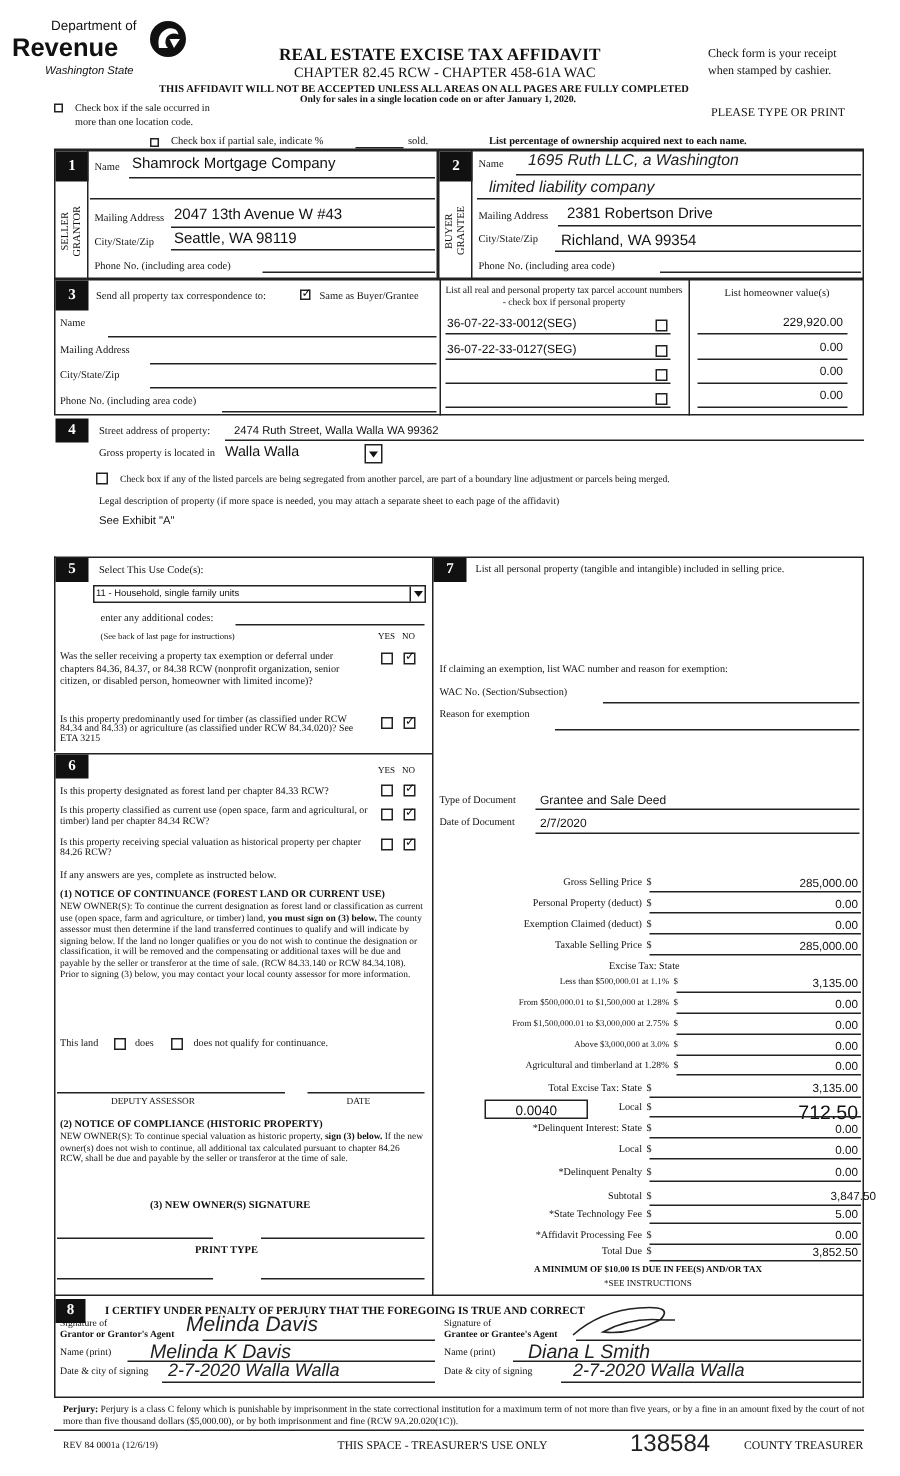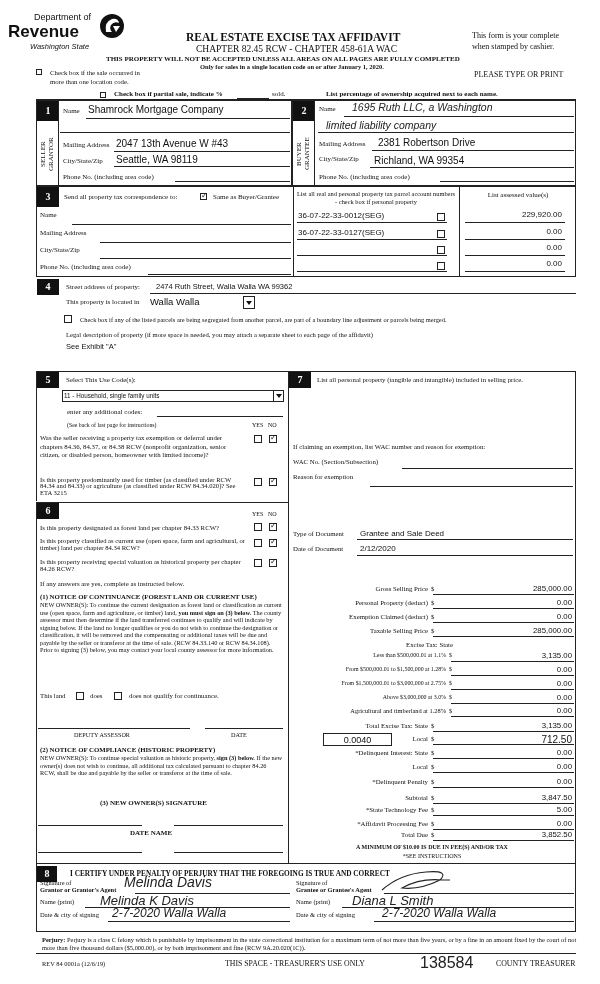--- a/index.html
+++ b/index.html
@@ -28,31 +28,31 @@
   <div class="lbl sans" style="left:22px;top:30px;font-size:7.5px;font-style:italic">Washington State</div>
   <svg class="abs" style="left:90px;top:0" width="28" height="28" viewBox="0 0 28 28">
     <circle cx="14" cy="14" r="12" fill="#111"></circle>
     <path d="M8 20 Q6 10 14 7 Q20 6 21 11 Q16 9 13 13 Q11 17 14 20 Z" fill="#fff"></path>
     <path d="M15 14 L22 14 L18 20 Z" fill="#fff"></path>
   </svg>
 </div>
 
 <div class="lbl" style="left:186px;top:31px;font-size:11.5px;font-weight:bold">REAL ESTATE EXCISE TAX AFFIDAVIT</div>
 <div class="lbl" style="left:196px;top:44px;font-size:9.5px">CHAPTER 82.45 RCW - CHAPTER 458-61A WAC</div>
-<div class="lbl" style="left:106px;top:55px;font-size:7px;font-weight:bold">THIS PROPERTY WILL NOT BE ACCEPTED UNLESS ALL AREAS ON ALL PAGES ARE FULLY COMPLETED</div>
+<div class="lbl" style="left:106px;top:55px;font-size:7px;font-weight:bold">THIS AFFIDAVIT WILL NOT BE ACCEPTED UNLESS ALL AREAS ON ALL PAGES ARE FULLY COMPLETED</div>
 <div class="lbl" style="left:200px;top:63px;font-size:6.5px;font-weight:bold">Only for sales in a single location code on or after January 1, 2020.</div>
-<div class="lbl" style="left:472px;top:31px;font-size:8px">This form is your complete</div>
+<div class="lbl" style="left:472px;top:31px;font-size:8px">Check form is your receipt</div>
 <div class="lbl" style="left:472px;top:42px;font-size:8px">when stamped by cashier.</div>
 <div class="lbl" style="left:474px;top:70px;font-size:8px">PLEASE TYPE OR PRINT</div>
 
 <div class="cb" style="left:36px;top:69px;width:6px;height:6px"></div>
 <div class="lbl" style="left:50px;top:68px;width:100px;white-space:normal;font-size:6.8px;line-height:9px">Check box if the sale occurred in more than one location code.</div>
 
 <div class="cb" style="left:100px;top:92px;width:6px;height:6px"></div>
-<div class="lbl" style="left:114px;top:90px;font-size:7px;font-weight:bold">Check box if partial sale, indicate %</div>
+<div class="lbl" style="left:114px;top:90px;font-size:7px;font-weight:normal">Check box if partial sale, indicate %</div>
 <div class="line" style="left:237px;top:98px;width:32px"></div>
 <div class="lbl" style="left:272px;top:90px;font-size:7px;font-weight:normal">sold.</div>
 <div class="lbl" style="left:326px;top:90px;font-size:7px;font-weight:bold">List percentage of ownership acquired next to each name.</div>
 <div class="line" style="left:36px;top:99px;width:540px"></div>
 
 <div class="bx" style="left:36px;top:100px;width:256px;height:86px"></div>
 <div class="num" style="left:37px;top:101px;height:20px;line-height:20px">1</div>
 <div class="vtxt" style="left:39px;top:125px;width:18px;height:58px;font-size:7px">SELLER GRANTOR</div>
 <div class="abs" style="left:58px;top:100px;width:1px;height:86px;background:#222"></div>
 <div class="lbl" style="left:63px;top:107px">Name</div>
@@ -96,21 +96,21 @@
 <div class="lbl" style="left:40px;top:211px">Name</div>
 <div class="line" style="left:72px;top:224px;width:219px"></div>
 <div class="lbl" style="left:40px;top:229px">Mailing Address</div>
 <div class="line" style="left:100px;top:242px;width:191px"></div>
 <div class="lbl" style="left:40px;top:246px">City/State/Zip</div>
 <div class="line" style="left:100px;top:258px;width:191px"></div>
 <div class="lbl" style="left:40px;top:263px">Phone No. (including area code)</div>
 <div class="line" style="left:148px;top:274px;width:143px"></div>
 
 <div class="lbl sm" style="left:296px;top:190px;width:160px;white-space:normal;text-align:center">List all real and personal property tax parcel account numbers - check box if personal property</div>
-<div class="lbl" style="left:462px;top:191px;width:112px;text-align:center;font-size:7px">List assessed value(s)</div>
+<div class="lbl" style="left:462px;top:191px;width:112px;text-align:center;font-size:7px">List homeowner value(s)</div>
 
 <div id="parcel-rows">
     <div class="val" style="left:298px;top:211px;font-size:8px">36-07-22-33-0012(SEG)</div>
        <div class="line" style="left:297px;top:222px;width:150px"></div>
        <div class="cb" style="left:437px;top:213px"></div>
        <div class="val r" style="left:466px;top:210px;width:96px;font-size:8px">229,920.00</div>
        <div class="line" style="left:465px;top:222px;width:100px"></div>
     <div class="val" style="left:298px;top:228px;font-size:8px">36-07-22-33-0127(SEG)</div>
        <div class="line" style="left:297px;top:239px;width:150px"></div>
        <div class="cb" style="left:437px;top:230px"></div>
@@ -125,21 +125,21 @@
        <div class="line" style="left:297px;top:271px;width:150px"></div>
        <div class="cb" style="left:437px;top:262px"></div>
        <div class="val r" style="left:466px;top:259px;width:96px;font-size:8px">0.00</div>
        <div class="line" style="left:465px;top:271px;width:100px"></div>
   </div>
 
 <div class="num" style="left:37px;top:279px">4</div>
 <div class="lbl" style="left:66px;top:283px">Street address of property:</div>
 <div class="val" style="left:156px;top:282px;font-size:7.5px">2474 Ruth Street, Walla Walla WA   99362</div>
 <div class="line" style="left:150px;top:293px;width:426px"></div>
-<div class="lbl" style="left:66px;top:298px">This property is located in</div>
+<div class="lbl" style="left:66px;top:298px">Gross property is located in</div>
 <div class="val" style="left:150px;top:296px;font-size:9.5px">Walla Walla</div>
 <div class="abs" style="left:243px;top:296px;width:12px;height:13px;border:1px solid #222">
   <span style="position:absolute;left:2px;top:4px;border-left:3px solid transparent;border-right:3px solid transparent;border-top:4px solid #111"></span>
 </div>
 <div class="cb" style="left:64px;top:315px"></div>
 <div class="lbl" style="left:80px;top:316px;font-size:6.4px">Check box if any of the listed parcels are being segregated from another parcel, are part of a boundary line adjustment or parcels being merged.</div>
 <div class="lbl" style="left:66px;top:331px;font-size:6.6px">Legal description of property (if more space is needed, you may attach a separate sheet to each page of the affidavit)</div>
 <div class="val" style="left:66px;top:342px;font-size:7.5px">See Exhibit "A"</div>
 
 <div class="bx" style="left:36px;top:371px;width:252px;height:130px;border-bottom:none;border-right:none"></div>
@@ -197,38 +197,38 @@
 
 <div class="lbl" style="left:40px;top:746px;font-size:6.8px;font-weight:bold">(2) NOTICE OF COMPLIANCE (HISTORIC PROPERTY)</div>
 <div class="abs sm" style="left:40px;top:754px;width:242px;font-size:6.3px;line-height:7.5px">
   <span>NEW OWNER(S): To continue special valuation as historic property,</span>
   <b>sign (3) below.</b>
   <span>If the new owner(s) does not wish to continue, all additional tax calculated pursuant to chapter 84.26 RCW, shall be due and payable by the seller or transferor at the time of sale.</span>
 </div>
 <div class="lbl" style="left:100px;top:799px;font-size:7px;font-weight:bold">(3) NEW OWNER(S) SIGNATURE</div>
 <div class="line" style="left:38px;top:825px;width:104px"></div>
 <div class="line" style="left:174px;top:825px;width:109px"></div>
-<div class="lbl" style="left:130px;top:829px;font-size:7px;font-weight:bold">DATE NAME</div>
+<div class="lbl" style="left:130px;top:829px;font-size:7px;font-weight:bold">PRINT TYPE</div>
 <div class="line" style="left:38px;top:852px;width:104px"></div>
 <div class="line" style="left:174px;top:852px;width:109px"></div>
 
 <div class="bx" style="left:288px;top:371px;width:288px;height:493px"></div>
 <div class="num" style="left:289px;top:372px">7</div>
 <div class="lbl" style="left:317px;top:376px;font-size:6.8px">List all personal property (tangible and intangible) included in selling price.</div>
 <div class="lbl" style="left:293px;top:443px;font-size:6.8px">If claiming an exemption, list WAC number and reason for exemption:</div>
 <div class="lbl" style="left:293px;top:458px;font-size:6.8px">WAC No. (Section/Subsection)</div>
 <div class="line" style="left:402px;top:468px;width:171px"></div>
 <div class="lbl" style="left:293px;top:473px;font-size:6.8px">Reason for exemption</div>
 <div class="line" style="left:370px;top:486px;width:203px"></div>
 
 <div class="lbl" style="left:293px;top:530px;font-size:6.8px">Type of Document</div>
 <div class="val" style="left:360px;top:529px;font-size:8px">Grantee and Sale Deed</div>
 <div class="line" style="left:357px;top:539px;width:216px"></div>
 <div class="lbl" style="left:293px;top:545px;font-size:6.8px">Date of Document</div>
-<div class="val" style="left:360px;top:544px;font-size:8px">2/12/2020</div>
+<div class="val" style="left:360px;top:544px;font-size:8px">2/7/2020</div>
 <div class="line" style="left:357px;top:555px;width:216px"></div>
 
 <div id="tax-rows">
     <div class="lbl r" style="left:330px;top:585px;width:98px;font-size:6.8px">Gross Selling Price</div>
        <div class="lbl" style="left:431px;top:585px;font-size:6.8px">$</div>
        <div class="val r" style="left:433px;top:584px;width:139px;font-size:7.8px">285,000.00</div>
        <div class="line" style="left:433px;top:594px;width:141px"></div>
     <div class="lbl r" style="left:330px;top:599px;width:98px;font-size:6.8px">Personal Property (deduct)</div>
        <div class="lbl" style="left:431px;top:599px;font-size:6.8px">$</div>
        <div class="val r" style="left:433px;top:598px;width:139px;font-size:7.8px">0.00</div>
@@ -260,37 +260,37 @@
     <div class="lbl r" style="left:300px;top:707px;width:146px;font-size:6.4px">Agricultural and timberland at 1.28%</div>
        <div class="lbl" style="left:449px;top:707px;font-size:6.4px">$</div>
        <div class="val r" style="left:451px;top:706px;width:121px;font-size:7.8px">0.00</div>
        <div class="line" style="left:451px;top:716px;width:123px"></div>
     <div class="lbl r" style="left:310px;top:722px;width:118px;font-size:6.8px">Total Excise Tax: State</div>
        <div class="lbl" style="left:431px;top:722px;font-size:6.8px">$</div>
        <div class="val r" style="left:433px;top:721px;width:139px;font-size:7.8px">3,135.00</div>
        <div class="line" style="left:433px;top:731px;width:141px"></div>
     <div class="lbl r" style="left:310px;top:735px;width:118px;font-size:6.8px">Local</div>
        <div class="lbl" style="left:431px;top:735px;font-size:6.8px">$</div>
-       <div class="val r" style="left:433px;top:734px;width:139px;font-size:10px">712.50</div>
+       <div class="val r" style="left:433px;top:734px;width:139px;font-size:13px">712.50</div>
        <div class="line" style="left:433px;top:744px;width:141px"></div>
     <div class="lbl r" style="left:310px;top:749px;width:118px;font-size:6.8px">*Delinquent Interest: State</div>
        <div class="lbl" style="left:431px;top:749px;font-size:6.8px">$</div>
        <div class="val r" style="left:433px;top:748px;width:139px;font-size:7.8px">0.00</div>
        <div class="line" style="left:433px;top:758px;width:141px"></div>
     <div class="lbl r" style="left:310px;top:763px;width:118px;font-size:6.8px">Local</div>
        <div class="lbl" style="left:431px;top:763px;font-size:6.8px">$</div>
        <div class="val r" style="left:433px;top:762px;width:139px;font-size:7.8px">0.00</div>
        <div class="line" style="left:433px;top:772px;width:141px"></div>
     <div class="lbl r" style="left:310px;top:778px;width:118px;font-size:6.8px">*Delinquent Penalty</div>
        <div class="lbl" style="left:431px;top:778px;font-size:6.8px">$</div>
        <div class="val r" style="left:433px;top:777px;width:139px;font-size:7.8px">0.00</div>
        <div class="line" style="left:433px;top:787px;width:141px"></div>
     <div class="lbl r" style="left:310px;top:794px;width:118px;font-size:6.8px">Subtotal</div>
        <div class="lbl" style="left:431px;top:794px;font-size:6.8px">$</div>
-       <div class="val r" style="left:433px;top:793px;width:139px;font-size:7.8px">3,847.50</div>
+       <div class="val r" style="left:445px;top:793px;width:139px;font-size:7.8px">3,847.50</div>
        <div class="line" style="left:433px;top:803px;width:141px"></div>
     <div class="lbl r" style="left:310px;top:806px;width:118px;font-size:6.8px">*State Technology Fee</div>
        <div class="lbl" style="left:431px;top:806px;font-size:6.8px">$</div>
        <div class="val r" style="left:433px;top:805px;width:139px;font-size:7.8px">5.00</div>
        <div class="line" style="left:433px;top:815px;width:141px"></div>
     <div class="lbl r" style="left:310px;top:820px;width:118px;font-size:6.8px">*Affidavit Processing Fee</div>
        <div class="lbl" style="left:431px;top:820px;font-size:6.8px">$</div>
        <div class="val r" style="left:433px;top:819px;width:139px;font-size:7.8px">0.00</div>
        <div class="line" style="left:433px;top:829px;width:141px"></div>
     <div class="lbl r" style="left:310px;top:831px;width:118px;font-size:6.8px">Total Due</div>

